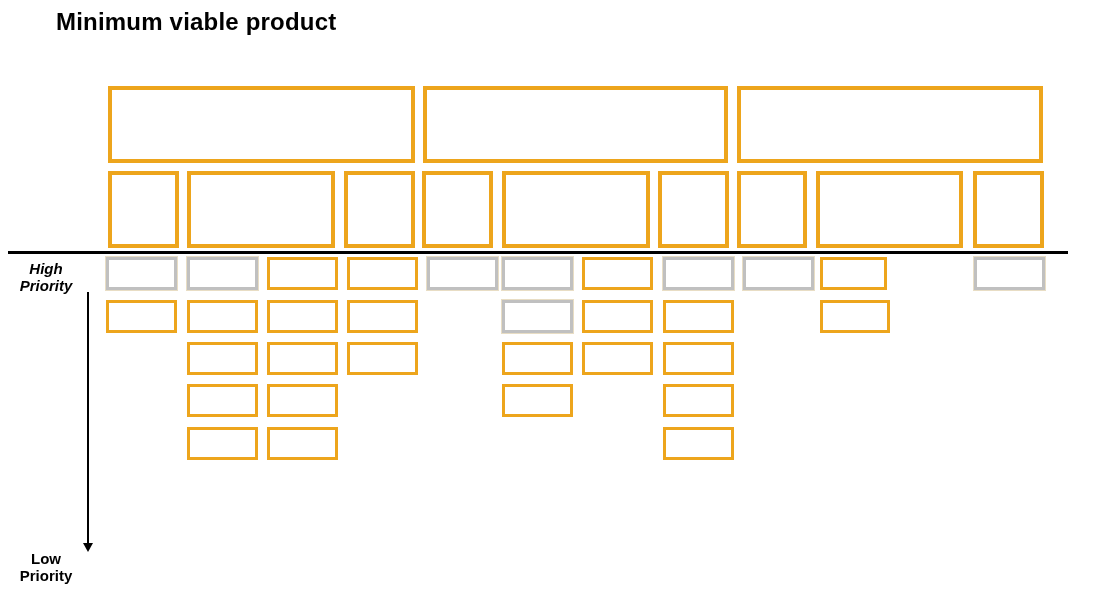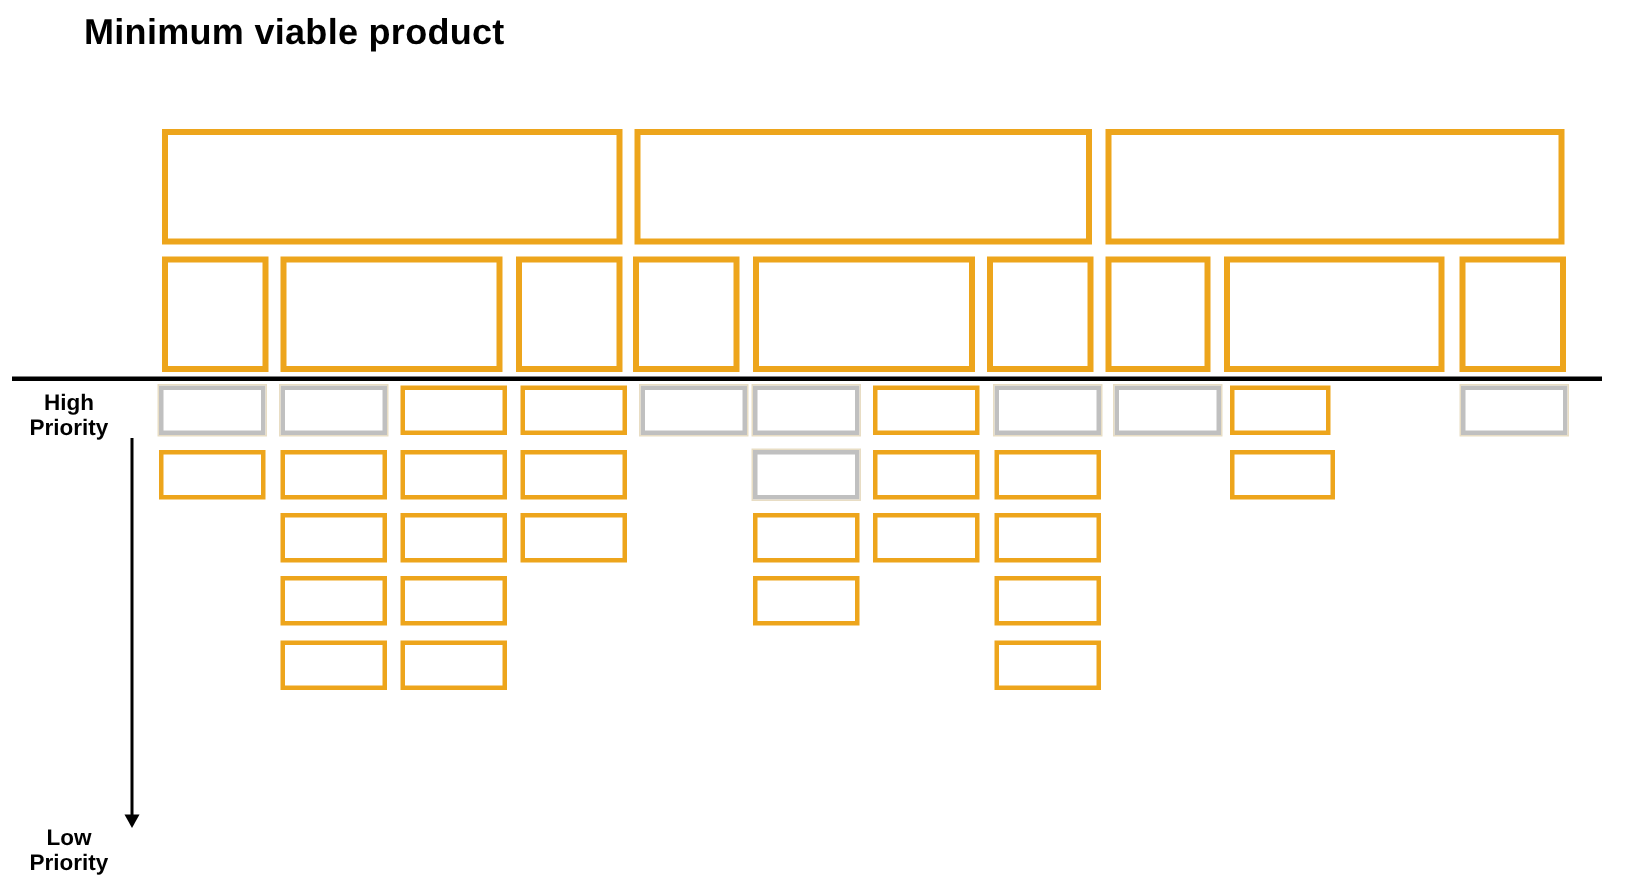--- a/index.html
+++ b/index.html
@@ -25,21 +25,21 @@
   .box.gray{ outline:1px solid #e8ddc4; }
   .divider{
     position:absolute;left:8px;top:251px;
     width:1060px;height:3px;background:#000;
   }
   .axis-label{
     position:absolute;width:84px;left:4px;
     text-align:center;
     font-size:15px;font-weight:bold;color:#000;line-height:17px;
   }
-  .axis-label.high{top:260px;}
+  .axis-label.high{top:260px;font-style:italic;}
   .axis-label.low{top:550px;}
   .axis-line{
     position:absolute;left:87px;top:292px;
     width:2px;height:252px;background:#000;
   }
   .axis-arrowhead{
     position:absolute;left:83px;top:543px;
     width:0;height:0;
     border-left:5px solid transparent;
     border-right:5px solid transparent;

